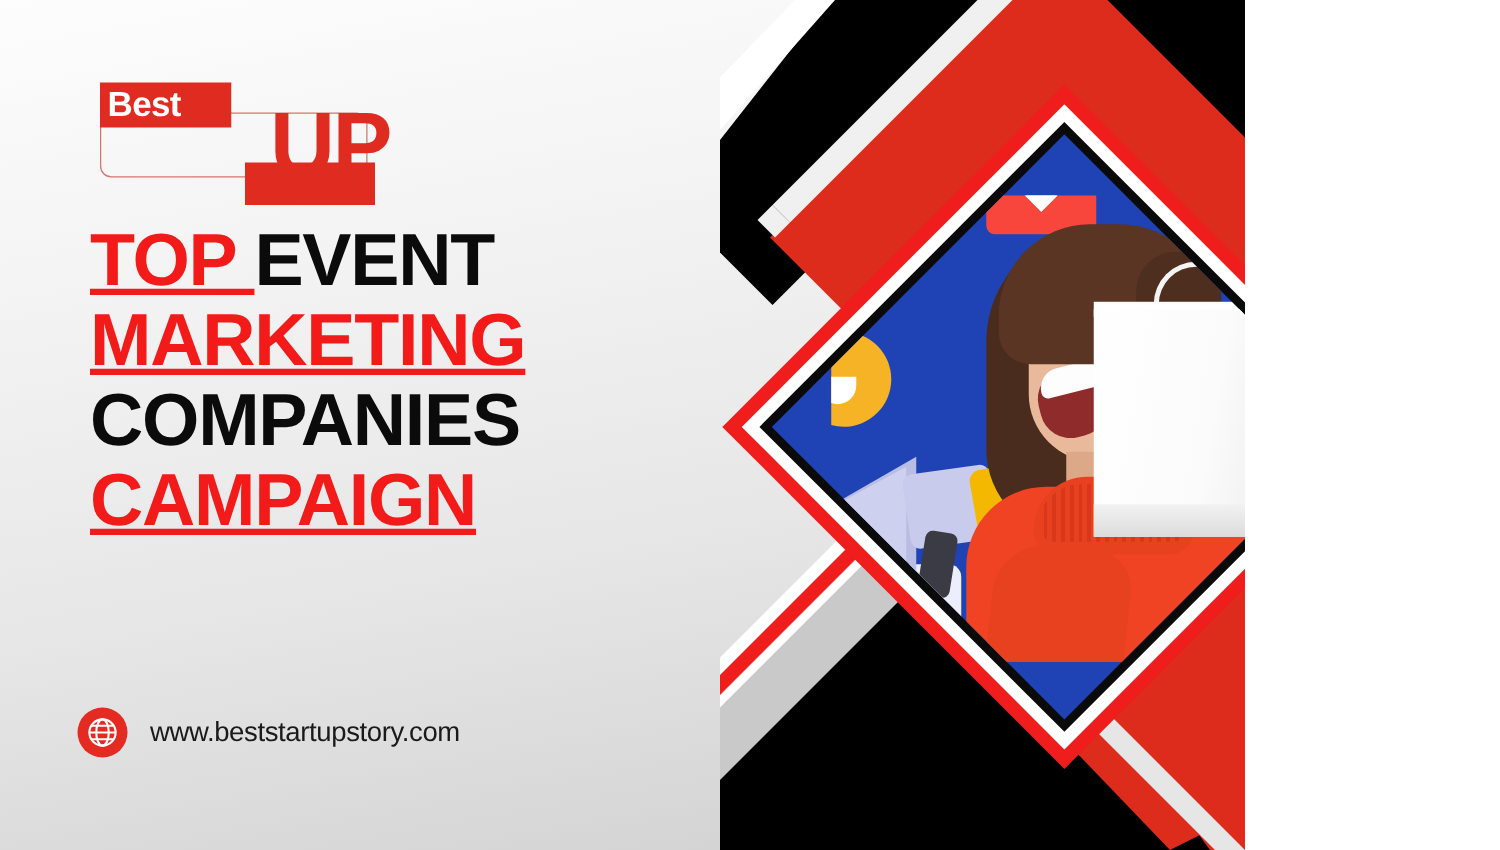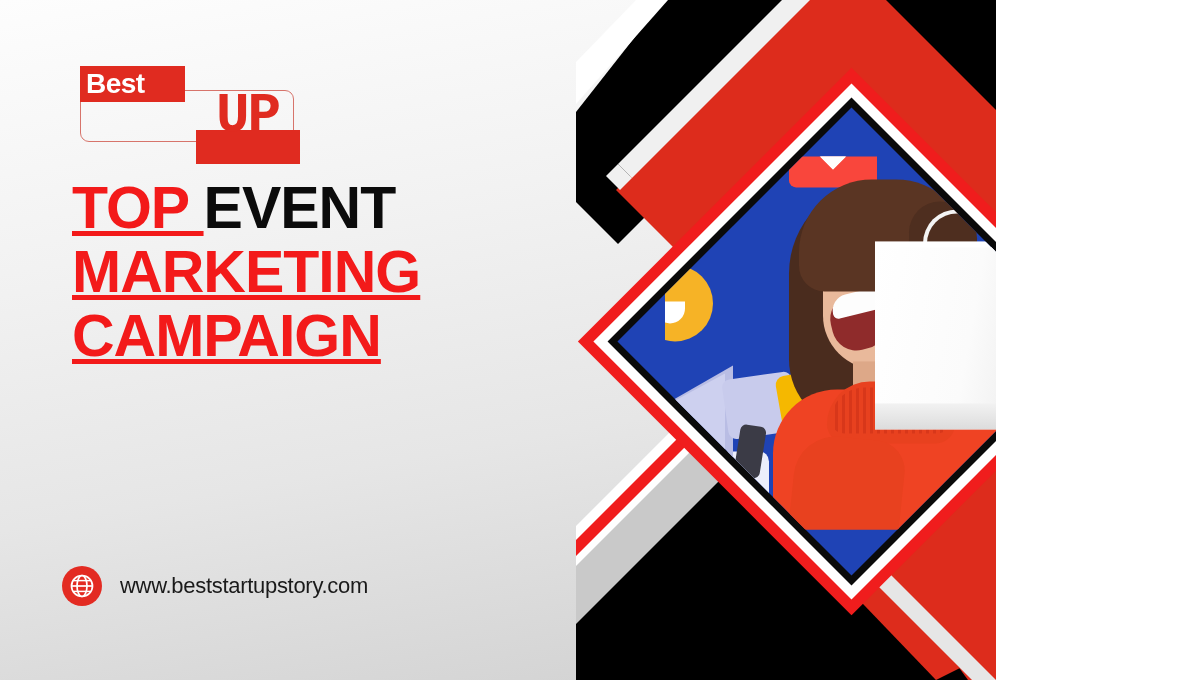--- a/index.html
+++ b/index.html
@@ -189,22 +189,22 @@
     color:#ffffff;font-weight:bold;font-size:28px;line-height:36px;
     font-family:"Liberation Sans", sans-serif;letter-spacing:-0.5px;
   }
   .logo-start{
     position:absolute;left:12px;top:26px;
     color:#111111;font-weight:bold;font-size:52px;line-height:56px;
     letter-spacing:-2px;font-family:"Liberation Sans", sans-serif;
   }
   .logo-up{
     position:absolute;left:148px;top:26px;
-    color:#e02b20;font-weight:bold;font-size:56px;line-height:56px;
-    letter-spacing:-2px;font-family:Liberation Mono, monospace;
+    color:#e02b20;font-weight:bold;font-size:72px;line-height:56px;
+    letter-spacing:-2px;font-family:Liberation Sans, sans-serif;
   }
   .logo-story-bg{
     position:absolute;left:128px;top:68px;width:104px;height:34px;background:#e02b20;
   }
   .logo-story{
     position:absolute;left:134px;top:68px;width:100px;height:34px;
     color:#ffffff;font-weight:bold;font-size:26px;line-height:34px;
     font-family:"Liberation Sans", sans-serif;letter-spacing:-0.5px;
   }
 
@@ -334,20 +334,23 @@
   </div>
 
   <div class="headline">
     <span class="ln">
       <span class="rd">TOP </span><span class="bk">EVENT</span>
     </span>
     <span class="ln">
       <span class="rd">MARKETING</span>
     </span>
     <span class="ln">
+      <span class="bk">COMPANIES</span>
+    </span>
+    <span class="ln">
       <span class="rd">CAMPAIGN</span>
     </span>
   </div>
 
   <div class="urlrow">
     <span class="globe">
       <svg width="24" height="24" viewBox="0 0 24 24" xmlns="http://www.w3.org/2000/svg">
         <circle cx="12" cy="12" r="10.5" fill="none" stroke="#ffffff" stroke-width="1.7"></circle>
         <ellipse cx="12" cy="12" rx="5" ry="10.5" fill="none" stroke="#ffffff" stroke-width="1.7"></ellipse>
         <line x1="1.6" y1="12" x2="22.4" y2="12" stroke="#ffffff" stroke-width="1.7"></line>

